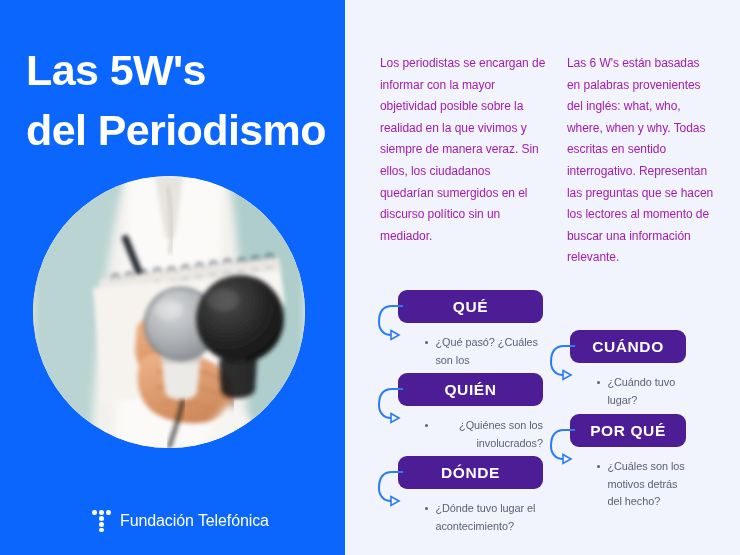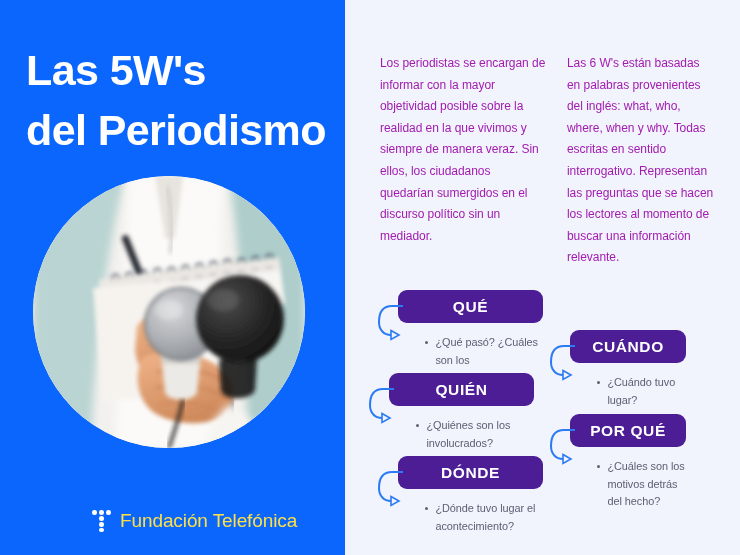--- a/index.html
+++ b/index.html
@@ -38,21 +38,21 @@
   }
   .logo-mark{position:relative;width:19px;height:22px;}
   .logo-mark i{position:absolute;background:#ffffff;border-radius:50%;
     width:4.6px;height:4.6px;display:block;}
   .logo-mark i.d1{left:0;top:0;}
   .logo-mark i.d2{left:7.1px;top:0;}
   .logo-mark i.d3{left:14.2px;top:0;}
   .logo-mark i.d4{left:7.1px;top:6.4px;}
   .logo-mark i.d5{left:7.1px;top:12.2px;}
   .logo-mark i.d6{left:7.1px;top:17.6px;}
-  .logo-text{color:#fde047;font-size:19px;font-weight:400;letter-spacing:-0.1px;}
+  .logo-text{color:#ffffff;font-size:16px;font-weight:400;letter-spacing:-0.1px;}
 
   
   .right-area{position:absolute;left:345px;top:0;width:395px;height:555px;}
 
   .paragraphs{position:absolute;left:0;top:0;width:395px;}
   .para{
     position:absolute;
     color:#a21caf;font-size:12px;line-height:1.80;letter-spacing:-0.05px;
   }
   .para-1{left:35px;top:53px;width:166px;}
@@ -243,21 +243,21 @@
       <div class="chip">QUÉ<svg class="connector" viewBox="0 0 30 42">
           <path d="M27,4 L16,4 C5,4 3,12 3,20 C3,28 8,33 15,33" stroke="#2b7bf3" stroke-width="2" fill="none"></path>
           <path d="M15,28.5 L23,33 L15,37.5 Z" stroke="#2b7bf3" stroke-width="1.6" fill="none"></path>
         </svg></div>
       <div class="bullet-row">
         <span class="bullet-dot"></span>
         <span class="bullet-text">¿Qué pasó? ¿Cuáles son los antecedentes?</span>
       </div>
     </div>
 
-    <div class="card-group" style="left:44px;top:373px;width:145px;">
+    <div class="card-group" style="left:53px;top:373px;width:145px;text-align:right;">
       <div class="chip">QUIÉN<svg class="connector" viewBox="0 0 30 42">
           <path d="M27,4 L16,4 C5,4 3,12 3,20 C3,28 8,33 15,33" stroke="#2b7bf3" stroke-width="2" fill="none"></path>
           <path d="M15,28.5 L23,33 L15,37.5 Z" stroke="#2b7bf3" stroke-width="1.6" fill="none"></path>
         </svg></div>
       <div class="bullet-row">
         <span class="bullet-dot"></span>
         <span class="bullet-text">¿Quiénes son los involucrados?</span>
       </div>
     </div>
 

